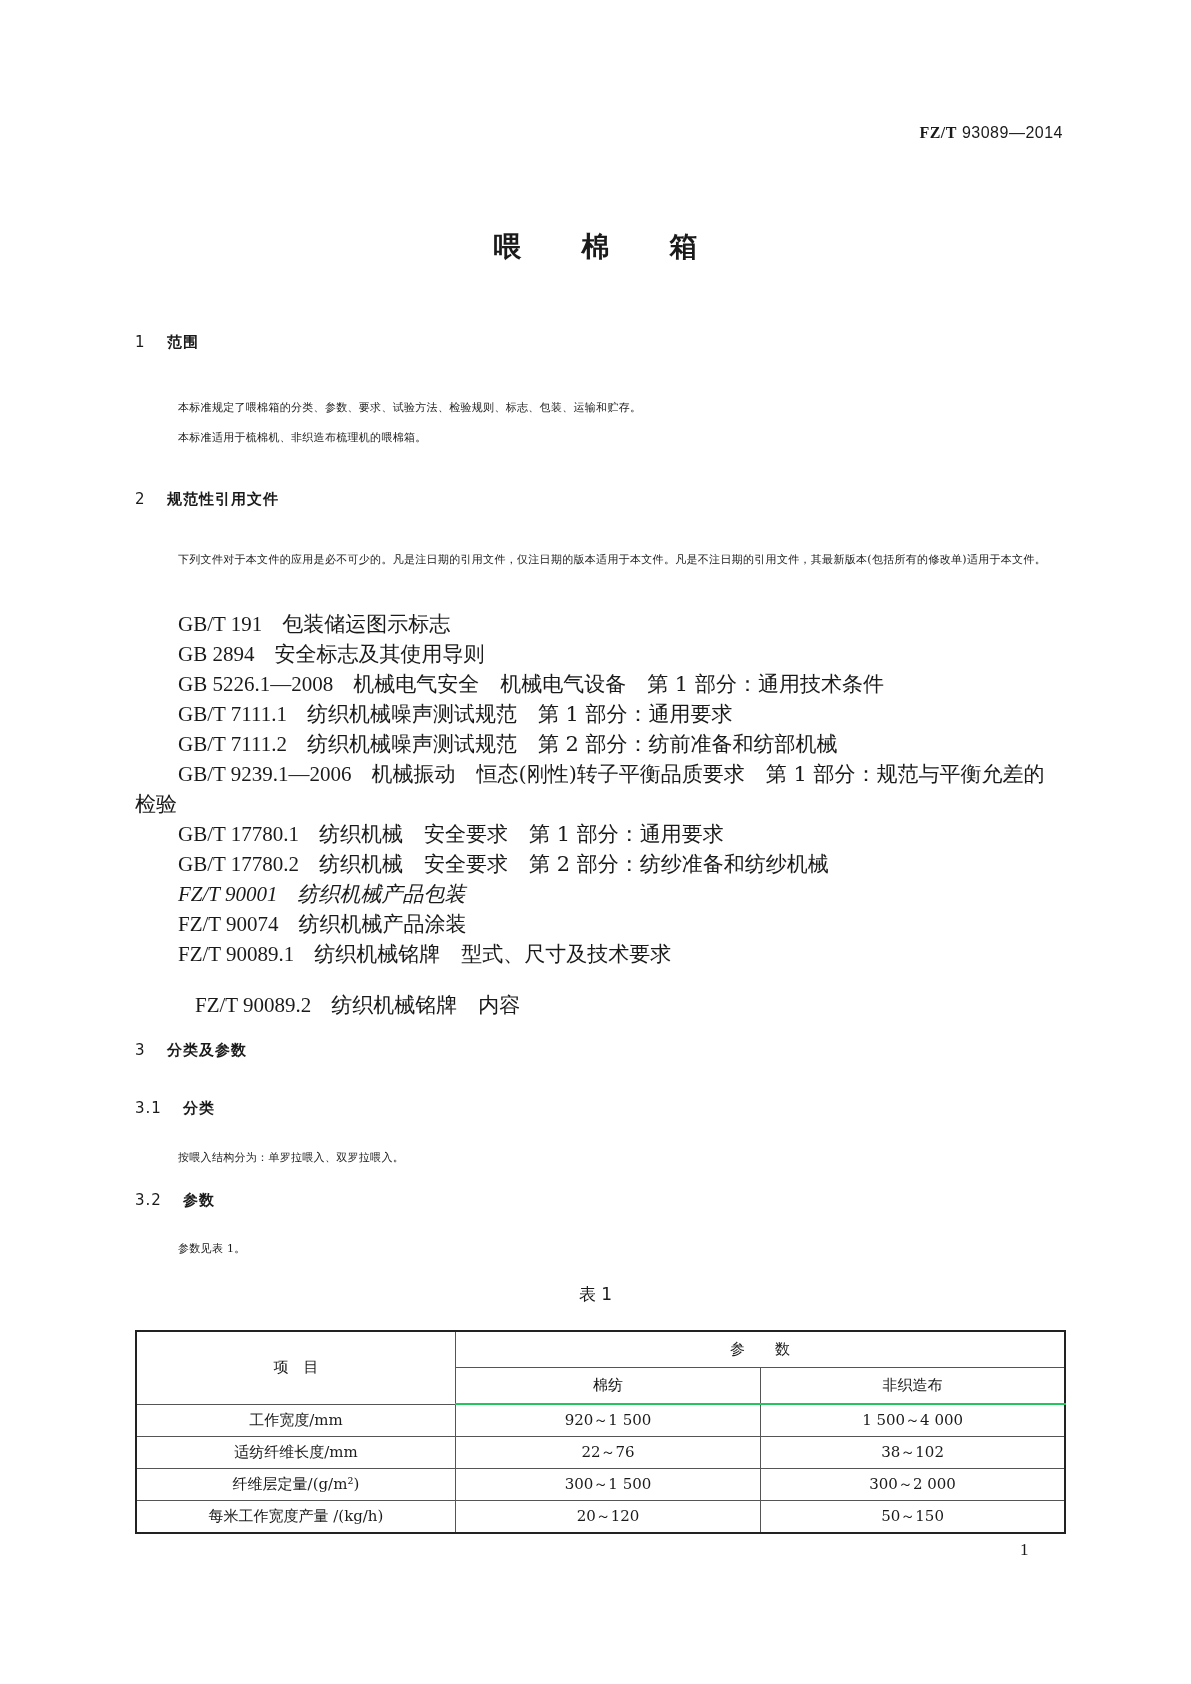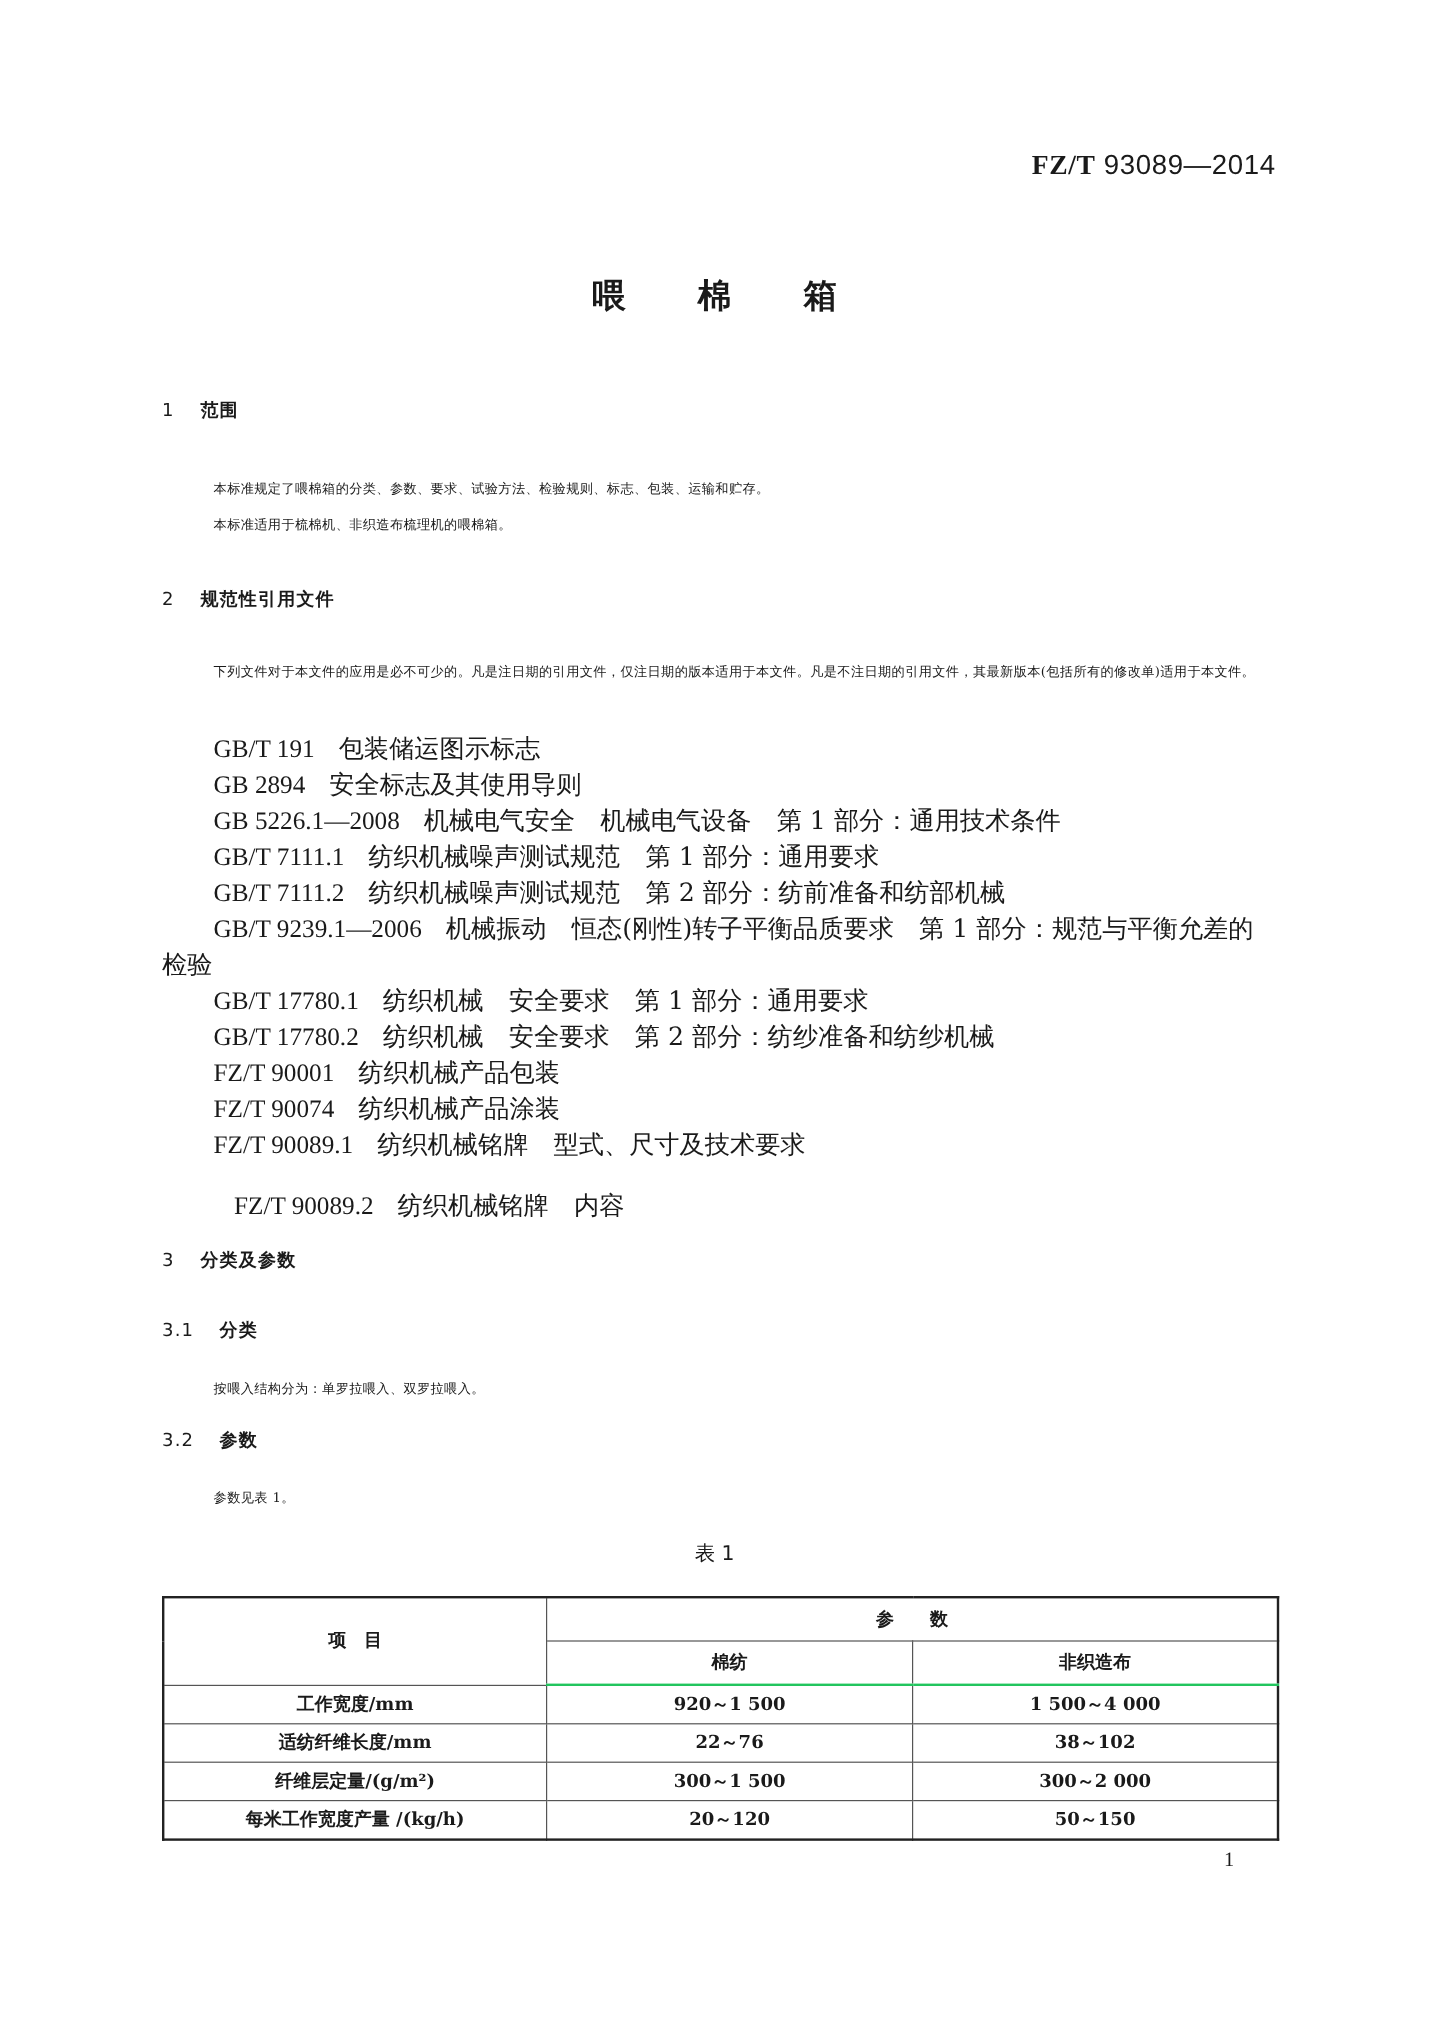--- a/index.html
+++ b/index.html
@@ -3,21 +3,21 @@
 <meta charset="utf-8">
 <style>
   html, body { margin: 0; padding: 0; background: #ffffff; }
   body {
     width: 1191px; height: 1684px; position: relative; overflow: hidden;
     font-family: "DejaVu Serif", "Liberation Serif", serif;
     color: #1a1a1a;
   }
   .abs { position: absolute; }
   .std-no {
-    right: 128px; top: 124px; font-size: 23px;
+    right: 128px; top: 124px; font-size: 16px;
     font-family: "Liberation Sans", "DejaVu Sans", sans-serif; letter-spacing: 0.5px;
   }
   .std-no b { font-family: "Liberation Serif", serif; font-weight: bold; }
   .doc-title {
     left: 0; width: 1191px; top: 228px; text-align: center;
     font-size: 28px; font-family: "DejaVu Sans", sans-serif; font-weight: bold;
   }
   .doc-title span { display: inline-block; margin: 0 30px; }
   .h1 {
     left: 135px; font-size: 15px; font-family: "DejaVu Sans", sans-serif; font-weight: bold;
@@ -36,21 +36,21 @@
   .table-caption {
     left: 0; width: 1191px; top: 1283px; text-align: center;
     font-size: 17px; font-family: "DejaVu Sans", sans-serif; font-weight: normal;
   }
   table.params {
     position: absolute; left: 135px; top: 1330px; width: 931px;
     border-collapse: collapse; font-size: 15px;
     border: 2px solid #222;
   }
   table.params td, table.params th {
-    border: 1px solid #555; text-align: center; font-weight: bold;
+    border: 1px solid #555; text-align: center; font-weight: normal;
     height: 31px; padding: 0;
   }
   table.params thead tr:last-child th { border-bottom: 2px solid #22c55e; }
   .page-no { left: 1020px; top: 1540px; font-size: 17px; font-family: "Liberation Serif", serif; }
 </style>
 </head>
 <body>
 
 <div class="abs std-no">
   <b>FZ/T</b>
@@ -75,21 +75,21 @@
 <div id="refs">
     <div class="abs ref" style="top: 610px;"><span class="code">GB/T 191</span><span class="gap"></span><span>包装储运图示标志</span></div>
     <div class="abs ref" style="top: 640px;"><span class="code">GB 2894</span><span class="gap"></span><span>安全标志及其使用导则</span></div>
     <div class="abs ref" style="top: 670px;"><span class="code">GB 5226.1—2008</span><span class="gap"></span><span>机械电气安全　机械电气设备　第 1 部分：通用技术条件</span></div>
     <div class="abs ref" style="top: 700px;"><span class="code">GB/T 7111.1</span><span class="gap"></span><span>纺织机械噪声测试规范　第 1 部分：通用要求</span></div>
     <div class="abs ref" style="top: 730px;"><span class="code">GB/T 7111.2</span><span class="gap"></span><span>纺织机械噪声测试规范　第 2 部分：纺前准备和纺部机械</span></div>
     <div class="abs ref" style="top: 760px;"><span class="code">GB/T 9239.1—2006</span><span class="gap"></span><span>机械振动　恒态(刚性)转子平衡品质要求　第 1 部分：规范与平衡允差的</span></div>
     <div class="abs ref" style="left: 135px; top: 790px;">检验</div>
     <div class="abs ref" style="top: 820px;"><span class="code">GB/T 17780.1</span><span class="gap"></span><span>纺织机械　安全要求　第 1 部分：通用要求</span></div>
     <div class="abs ref" style="top: 850px;"><span class="code">GB/T 17780.2</span><span class="gap"></span><span>纺织机械　安全要求　第 2 部分：纺纱准备和纺纱机械</span></div>
-    <div class="abs ref" style="top: 880px;"><span class="code">FZ/T 90001</span><span class="gap"></span><span>纺织机械产品包装</span></div>
+    <div class="abs ref" style="top: 880px; font-style: italic;"><span class="code">FZ/T 90001</span><span class="gap"></span><span>纺织机械产品包装</span></div>
     <div class="abs ref" style="top: 910px;"><span class="code">FZ/T 90074</span><span class="gap"></span><span>纺织机械产品涂装</span></div>
     <div class="abs ref" style="top: 940px;"><span class="code">FZ/T 90089.1</span><span class="gap"></span><span>纺织机械铭牌　型式、尺寸及技术要求</span></div>
     <div class="abs ref" style="top: 991px; margin-left: 17px;"><span class="code">FZ/T 90089.2</span><span class="gap"></span><span>纺织机械铭牌　内容</span></div>
   </div>
 
 <div class="abs h1" style="top:1041px;">
   <span class="num">3</span><span>分类及参数</span>
 </div>
 <div class="abs h1 h2" style="top:1099px;">
   <span class="num">3.1</span><span>分类</span>

